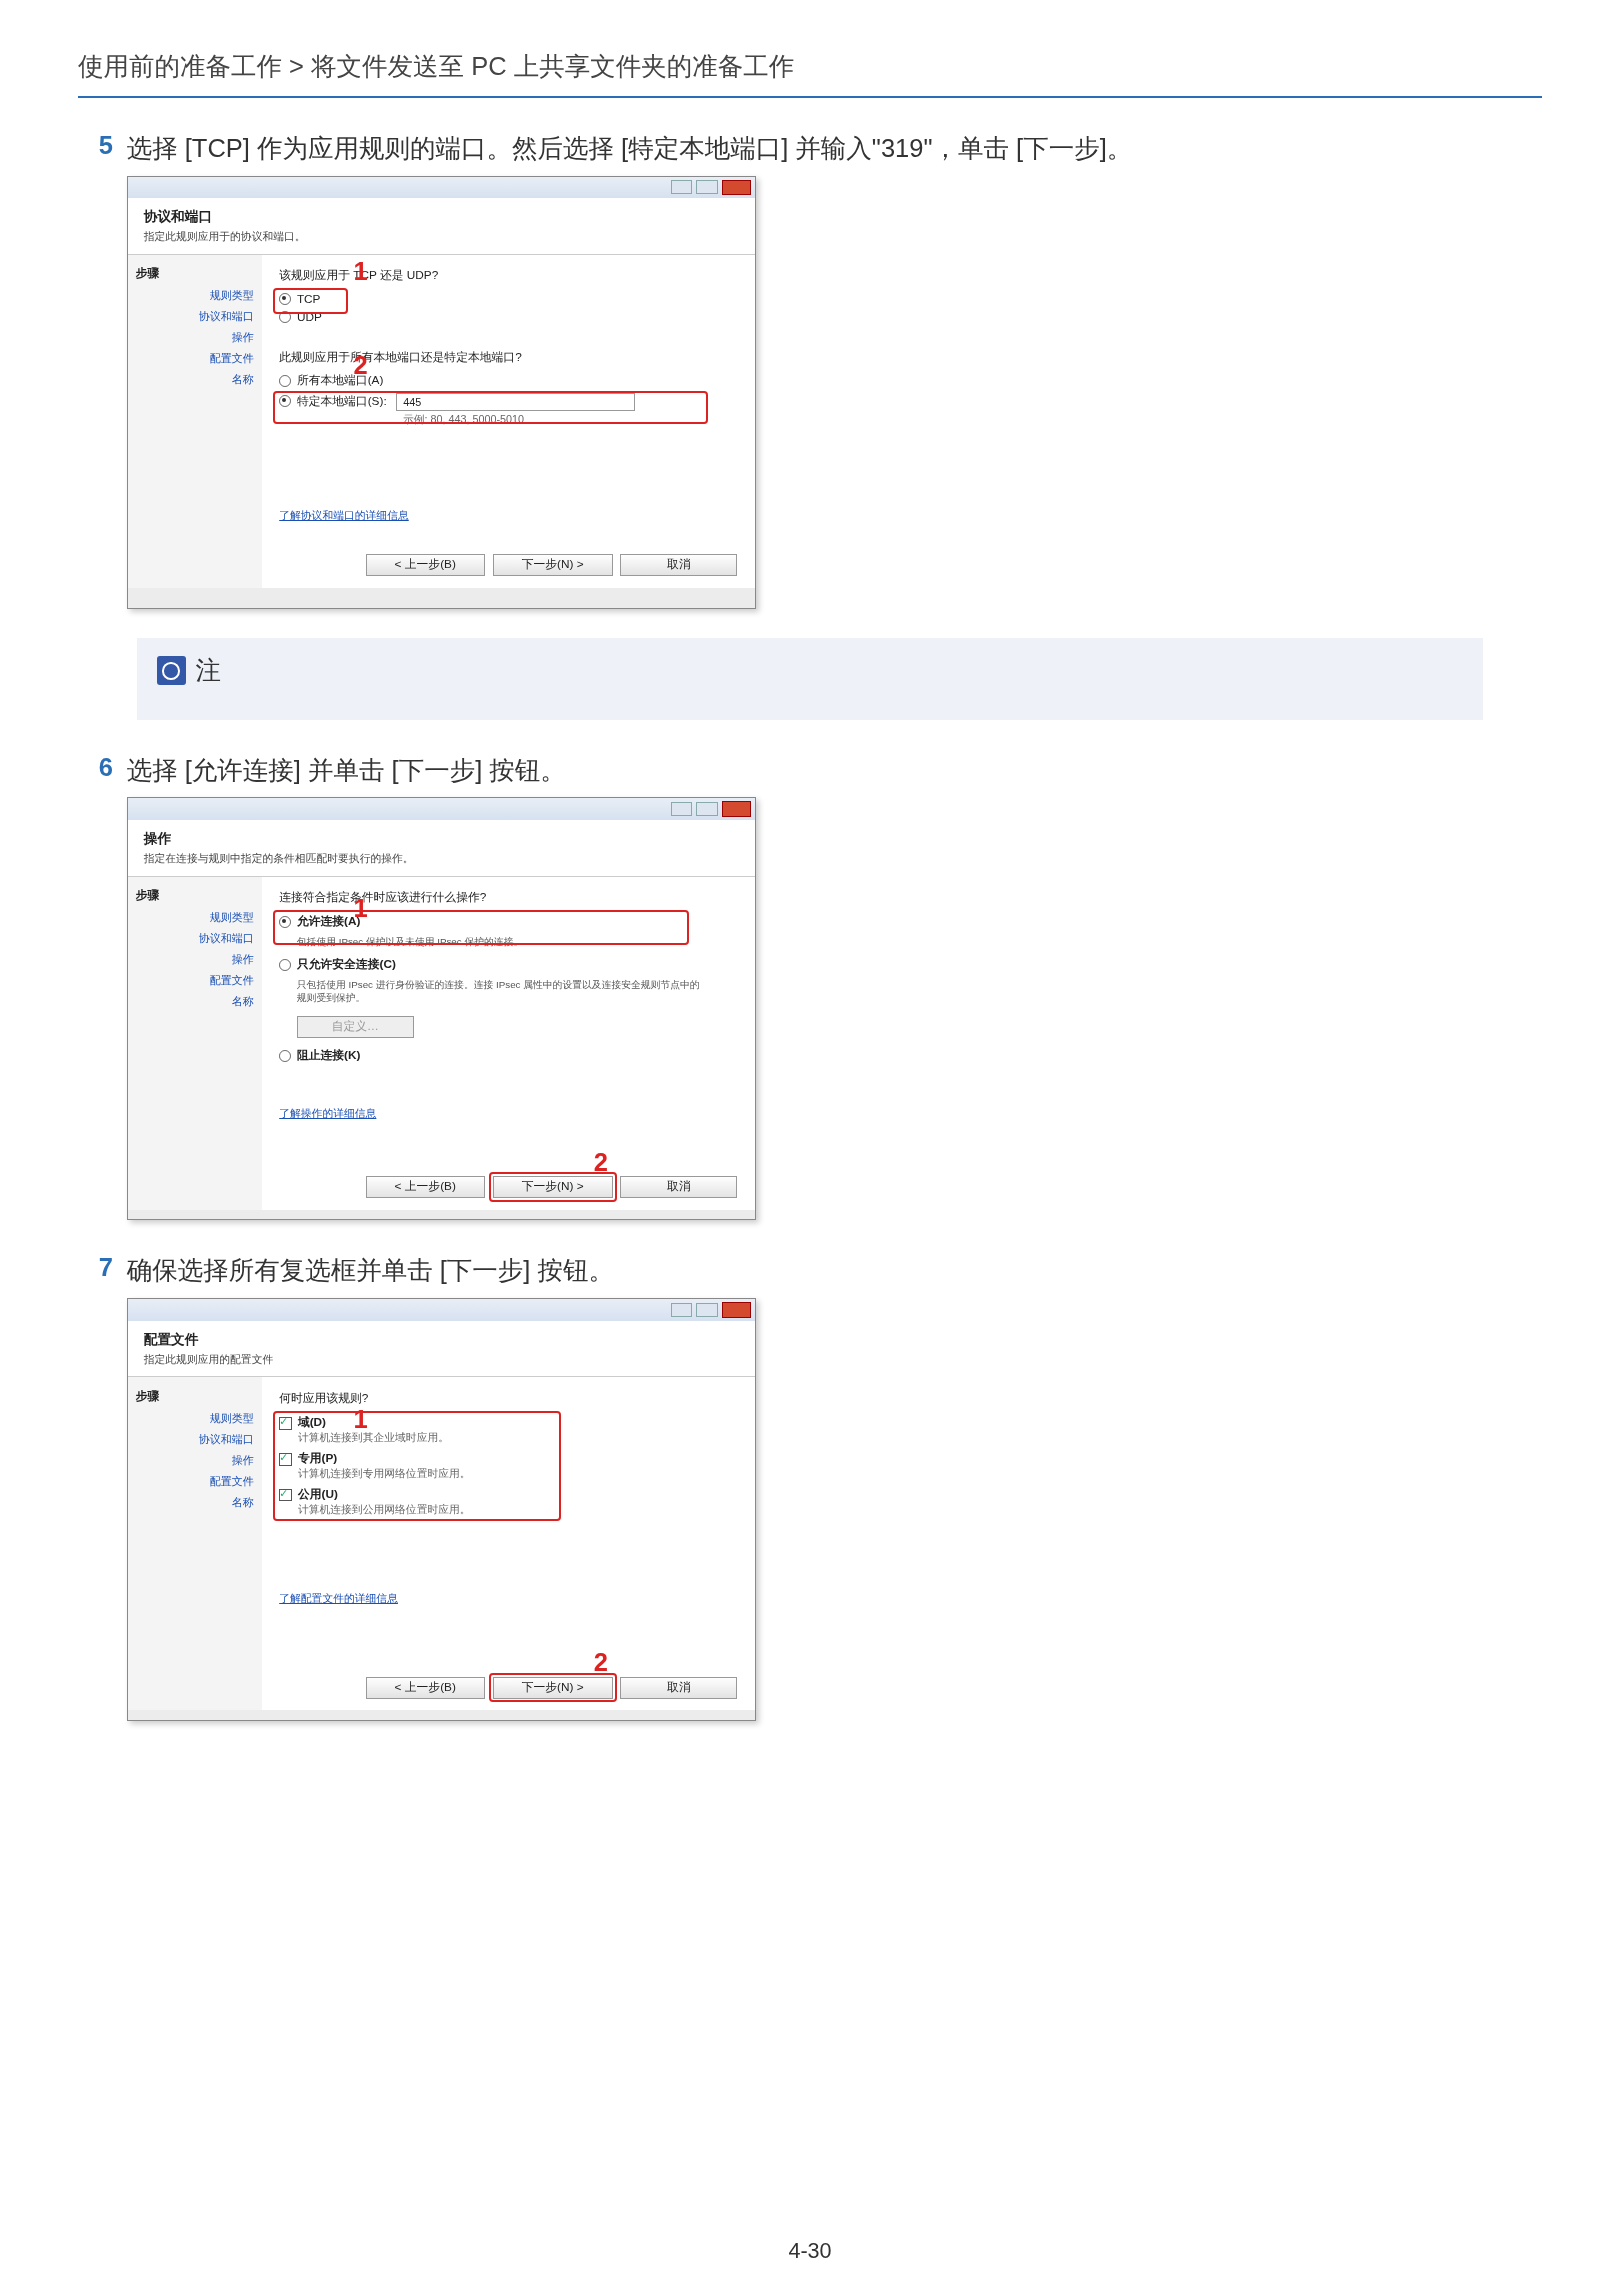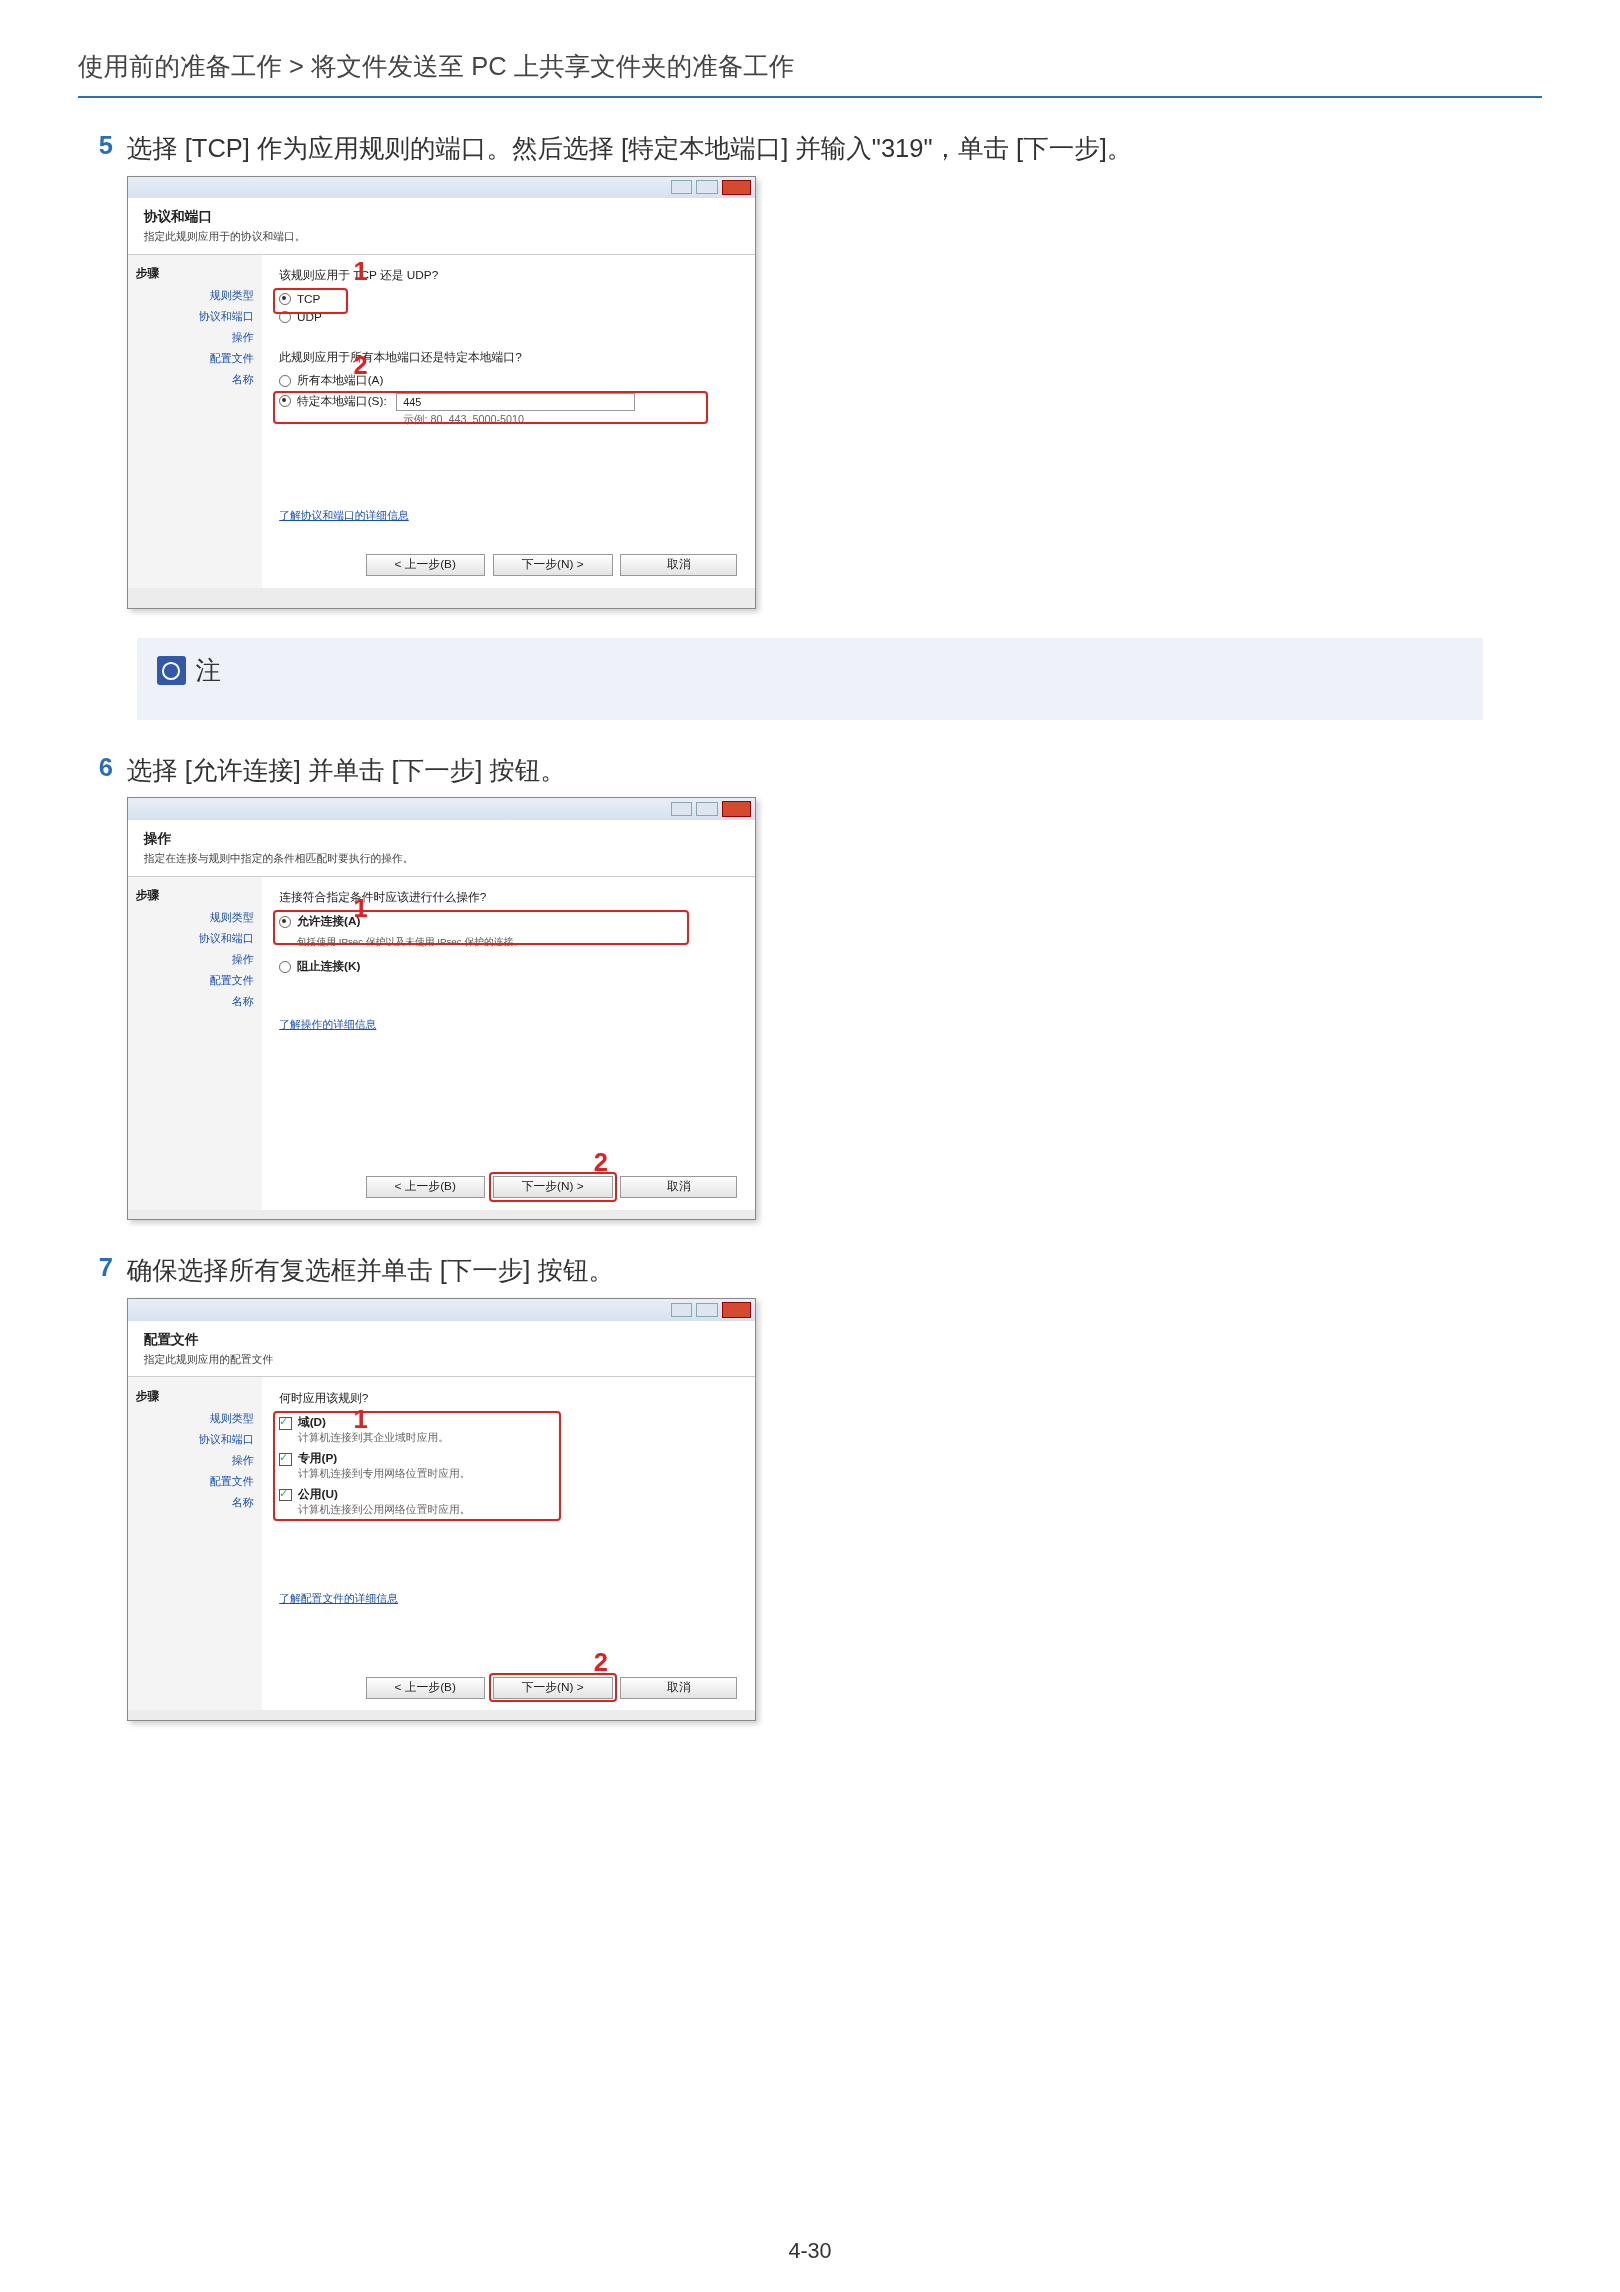--- a/index.html
+++ b/index.html
@@ -276,20 +276,28 @@
             <div style="display:flex; gap:5.9px; align-items:center;">
               <span class="radio-dot on"></span>
               <span style="font-weight:bold;">允许连接(A)</span>
             </div>
             <div class="desc-small">包括使用 IPsec 保护以及未使用 IPsec 保护的连接。</div>
           </div>
           <div class="redbox" style="left:-5.9px; top:-3.9px; width:412px; height:31px;"></div>
         </div>
         <div class="callout-num" style="left:92px; top:17.6px;">1</div>
 
+        <div class="radio-row" style="flex-direction:column; align-items:flex-start; margin-top:7.8px;">
+          <div style="display:flex; gap:5.9px; align-items:center;">
+            <span class="radio-dot"></span>
+            <span style="font-weight:bold;">只允许安全连接(C)</span>
+          </div>
+          <div class="desc-small" style="max-width:412px;">只包括使用 IPsec 进行身份验证的连接。连接 IPsec 属性中的设置以及连接安全规则节点中的规则受到保护。</div>
+          <span class="btn disabled" style="margin-left:17.6px; margin-top:5.9px;">自定义…</span>
+        </div>
 
         <div class="radio-row" style="margin-top:9.8px;">
           <span class="radio-dot"></span>
           <span style="font-weight:bold;">阻止连接(K)</span>
         </div>
 
         <a class="link-help">了解操作的详细信息</a>
 
         <div class="footer-btns">
           <span class="btn">&lt; 上一步(B)</span>

